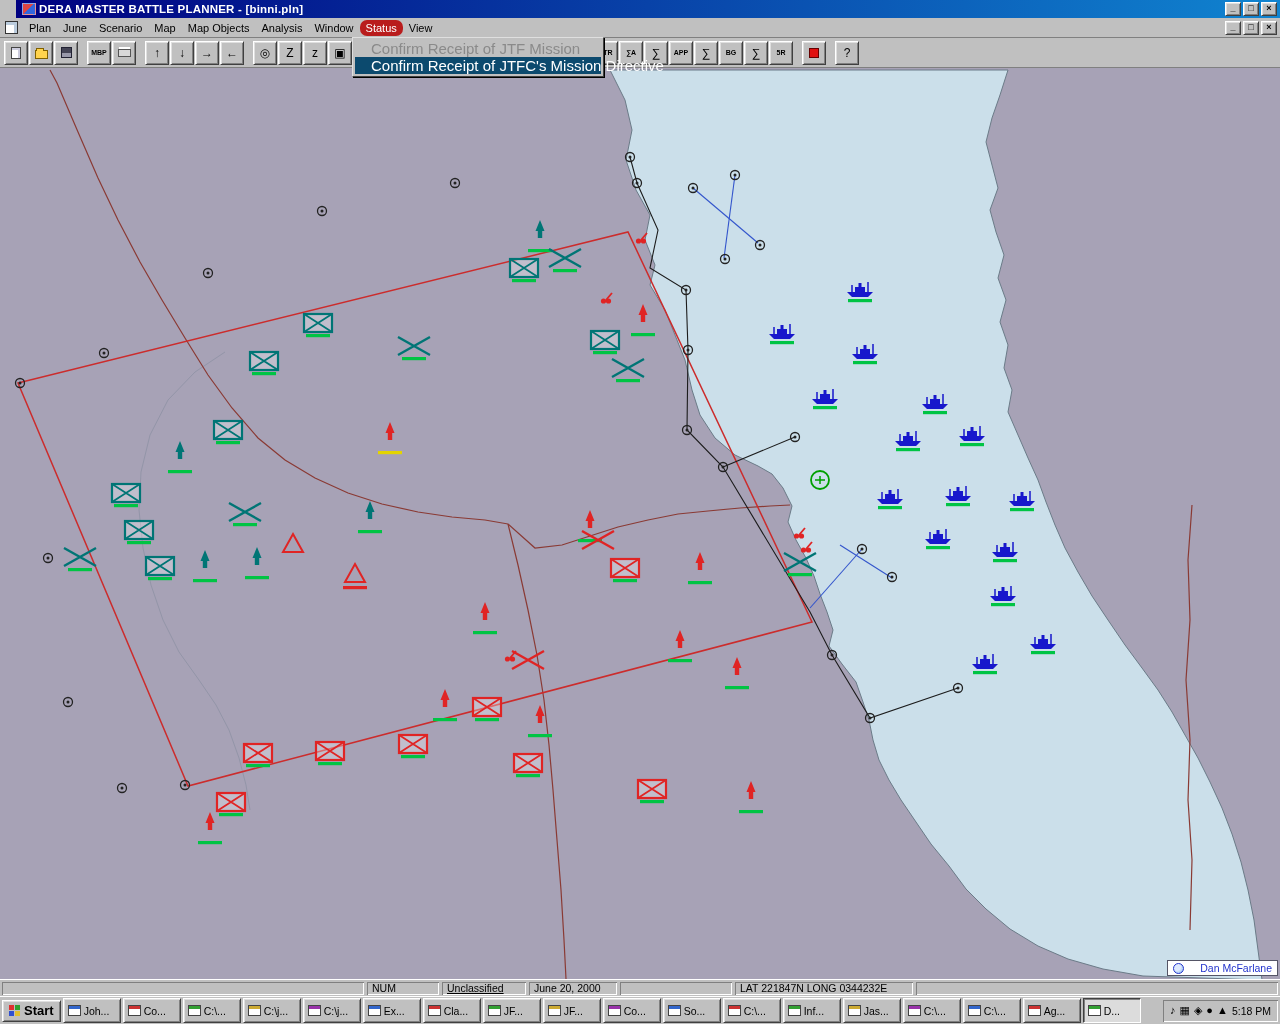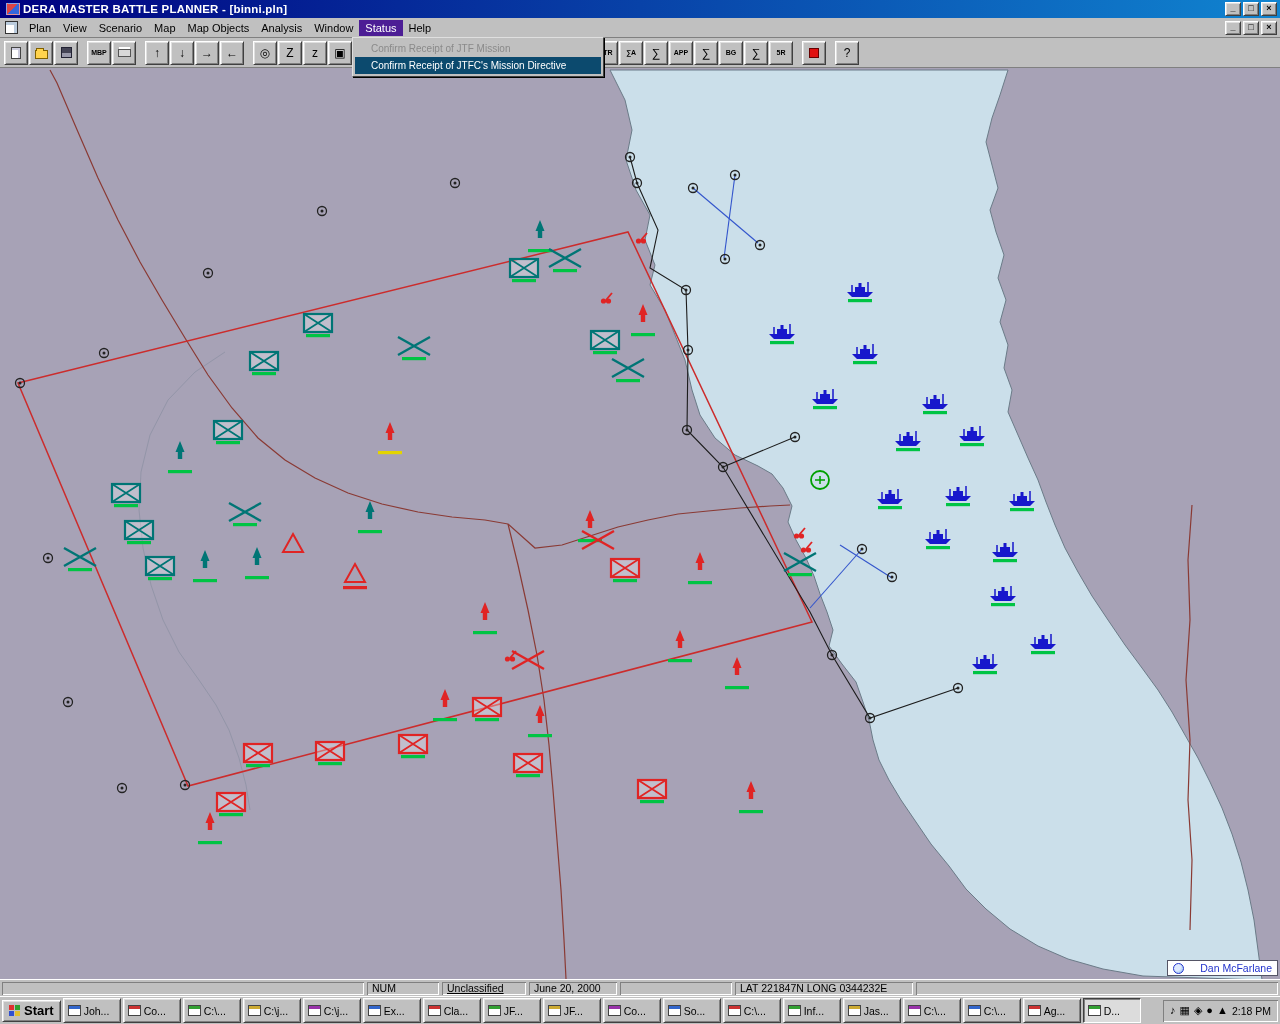--- a/index.html
+++ b/index.html
@@ -1,49 +1,49 @@
 <!DOCTYPE html>
 <html><head>
 <meta charset="utf-8">
 <style>
   html,body{margin:0;padding:0;width:1280px;height:1024px;overflow:hidden;background:#c0c0c0;}
   *{box-sizing:border-box;}
   .screen{position:relative;width:1280px;height:1024px;font-family:"Liberation Sans",sans-serif;font-size:11px;color:#000;}
 
   
-  .titlebar{position:absolute;top:0;left:0;right:0;height:18px;background:linear-gradient(90deg,#000080,#1084d0);display:flex;align-items:center;padding:0 3px;color:#fff;}
+  .titlebar{position:absolute;top:0;left:16px;right:0;height:18px;background:linear-gradient(90deg,#000080,#1084d0);display:flex;align-items:center;padding:0 3px;color:#fff;}
   .app-icon{width:14px;height:12px;margin:0 3px;background:linear-gradient(135deg,#d44 50%,#3366dd 50%);border:1px solid rgba(255,255,255,0.4);}
   .title{font-weight:bold;font-size:11.5px;letter-spacing:.2px;white-space:nowrap;}
   .win-btns{margin-left:auto;display:flex;gap:2px;}
   .wbtn{width:16px;height:14px;background:#c0c0c0;border:1px solid;border-color:#fff #404040 #404040 #fff;box-shadow:inset 1px 1px 0 #dfdfdf,inset -1px -1px 0 #808080;font-size:9px;line-height:11px;text-align:center;color:#000;font-weight:bold;}
 
   
   .menubar{position:absolute;top:18px;left:0;right:0;height:20px;background:#c0c0c0;display:flex;align-items:center;padding-left:2px;border-bottom:1px solid #808080;}
   .child-icon{width:13px;height:13px;background:#fff;border:1px solid #333;margin:0 5px 0 3px;box-shadow:inset -3px 3px 0 #bcd;}
   .menu-item{padding:2px 6px;white-space:nowrap;}
-  .menu-item.active{background:#4c1d95;color:#fff;}
+  .menu-item.active{background:#b91c1c;color:#fff;border-radius:7px;}
   .child-btns{margin-left:auto;display:flex;gap:2px;margin-right:3px;}
 
   
   .toolbar{position:absolute;top:38px;left:0;right:0;height:30px;background:#c0c0c0;display:flex;align-items:center;padding:2px 4px;gap:1px;border-bottom:1px solid #808080;}
   .tb-btn{width:24px;height:24px;min-width:24px;background:#c0c0c0;border:1px solid;border-color:#fff #404040 #404040 #fff;box-shadow:inset 1px 1px 0 #dfdfdf,inset -1px -1px 0 #808080;display:flex;align-items:center;justify-content:center;font-size:12px;padding:0;font-family:"Liberation Sans",sans-serif;}
   .tb-btn.txt{font-size:7px;font-weight:bold;letter-spacing:0;}
   .tb-sep{width:7px;height:100%;display:inline-block;}
   .ci{display:inline-block;}
   .ci-page{width:10px;height:12px;background:#fff;border:1px solid #444;box-shadow:inset -2px 2px 0 #ccd;}
   .ci-folder{width:13px;height:9px;background:#ffd34d;border:1px solid #806000;position:relative;margin-top:3px;}
   .ci-folder::before{content:"";position:absolute;top:-3px;left:0;width:6px;height:2px;background:#ffd34d;border:1px solid #806000;border-bottom:none;}
   .ci-floppy{width:11px;height:11px;background:#445;border:1px solid #223;box-shadow:inset 0 -4px 0 #99a;}
   .ci-printer{width:13px;height:8px;background:#d8d8d8;border:1px solid #555;box-shadow:0 -3px 0 -1px #fff;}
   .ci-stop{width:10px;height:10px;background:#e01010;border:1px solid #600;}
   .ci-ship{width:14px;height:9px;background:#1515cc;clip-path:polygon(0 45%,30% 45%,30% 0,55% 0,55% 45%,100% 45%,78% 100%,20% 100%);}
 
   
   .dropdown{position:absolute;top:37px;left:352px;width:252px;background:#c0c0c0;border:1px solid;border-color:#dfdfdf #404040 #404040 #dfdfdf;box-shadow:1px 1px 0 #000;padding:2px;z-index:20;}
-  .dd-item{height:17px;line-height:17px;padding:0 8px 0 16px;white-space:nowrap;font-size:10px;}
+  .dd-item{height:17px;line-height:17px;padding:0 8px 0 16px;white-space:nowrap;font-size:15px;}
   .dd-item.disabled{color:#8a8a8a;}
   .dd-item.selected{background:#0c4a6e;color:#fff;}
 
   
   .map{position:absolute;top:68px;left:0;width:1280px;height:911px;background:#a7a2b6;}
   .map svg{display:block;width:100%;height:100%;}
   .attribution{position:absolute;right:2px;bottom:3px;background:#fff;border:1px solid #556;display:flex;align-items:center;gap:16px;padding:0 5px;height:16px;color:#2233cc;font-size:10.5px;}
   .globe{width:11px;height:11px;border-radius:50%;border:1px solid #2233cc;background:radial-gradient(circle at 35% 35%,#dfeaff 40%,#7fb2e8);}
 
   
@@ -78,28 +78,28 @@
     <span class="win-btns">
       <span class="wbtn">_</span>
       <span class="wbtn">□</span>
       <span class="wbtn">×</span>
     </span>
   </div>
 
   <div class="menubar">
     <span class="child-icon"></span>
     <span class="menu-item">Plan</span>
-    <span class="menu-item">View</span>
+    <span class="menu-item">June</span>
     <span class="menu-item">Scenario</span>
     <span class="menu-item">Map</span>
     <span class="menu-item">Map Objects</span>
     <span class="menu-item">Analysis</span>
     <span class="menu-item">Window</span>
     <span class="menu-item active">Status</span>
-    <span class="menu-item">Help</span>
+    <span class="menu-item">View</span>
     <span class="child-btns">
       <span class="wbtn">_</span>
       <span class="wbtn">□</span>
       <span class="wbtn">×</span>
     </span>
   </div>
 
   <div class="toolbar">
       <button type="button" class="tb-btn">
         <span class="ci ci-page"></span>
@@ -603,17 +603,17 @@
           <span class="task-label">C:\...</span>
         </button><button type="button" class="task-btn">
           <span class="task-ico c1"></span>
           <span class="task-label">Ag...</span>
         </button><button type="button" class="task-btn active">
           <span class="task-ico c2"></span>
           <span class="task-label">D...</span>
         </button></span>
     <span class="tray">
       <span style="display:contents"><span class="tray-ico">♪</span><span class="tray-ico">▦</span><span class="tray-ico">◈</span><span class="tray-ico">●</span><span class="tray-ico">▲</span></span>
-      <span>2:18 PM</span>
+      <span>5:18 PM</span>
     </span>
   </div>
 
 </div>
 
 </body></html>

